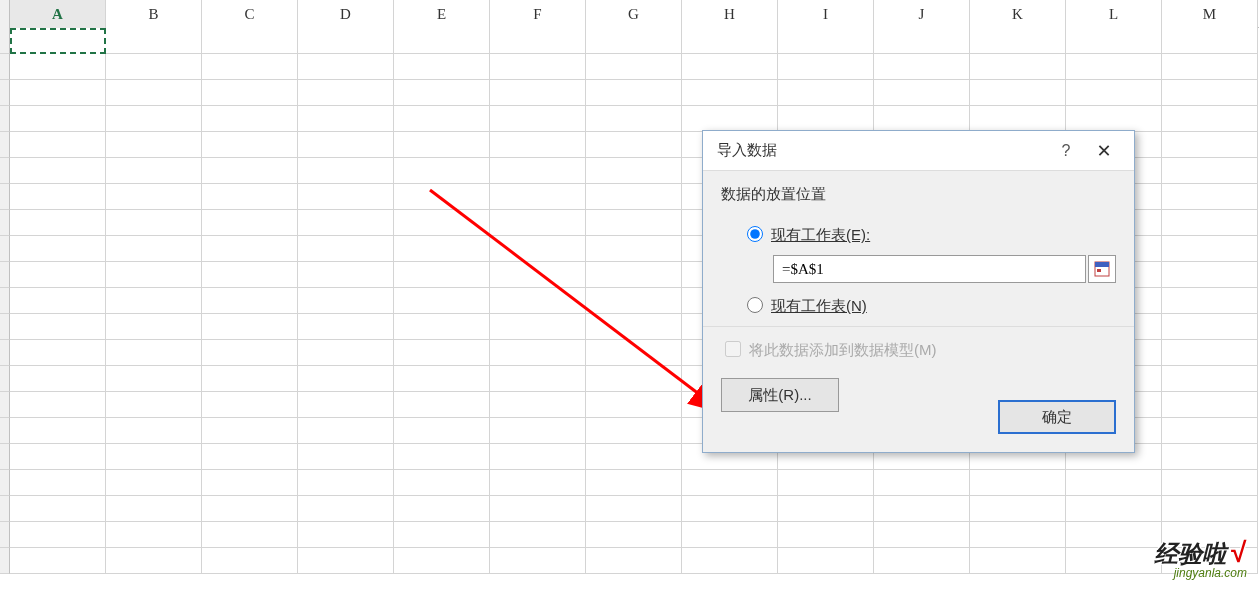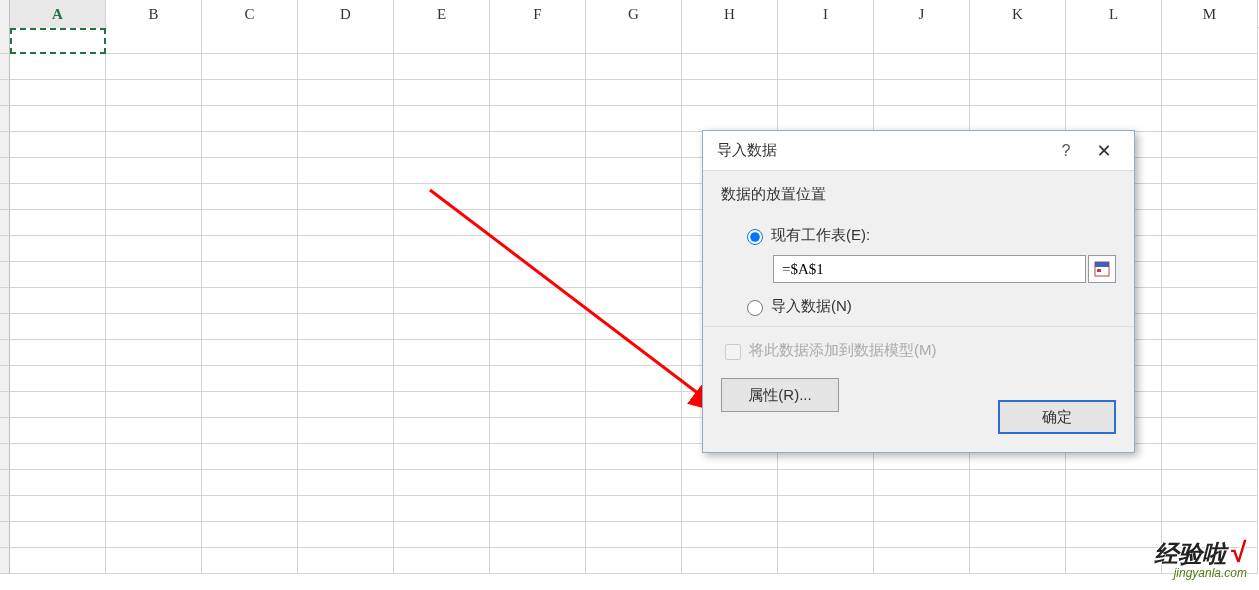--- a/index.html
+++ b/index.html
@@ -112,25 +112,26 @@
     .dialog-body {
       padding: 14px 18px 18px 18px;
     }
     .section-label {
       font-size: 15px;
       color: #333;
       margin-bottom: 22px;
     }
     .radio-row {
       display: flex;
-      align-items: flex-end;
+      align-items: flex-start;
       margin-left: 26px;
       margin-bottom: 10px;
       font-size: 15px;
       color: #333;
+      text-decoration: underline;
     }
     .radio-row input[type="radio"] {
       width: 16px;
       height: 16px;
       margin-right: 8px;
     }
     .input-row {
       display: flex;
       align-items: center;
       margin-left: 52px;
@@ -154,21 +155,21 @@
       margin-left: 2px;
       display: flex;
       align-items: center;
       justify-content: center;
       cursor: pointer;
     }
     .ref-picker svg { width: 18px; height: 18px; }
     
     .checkbox-row {
       display: flex;
-      align-items: flex-end;
+      align-items: flex-start;
       margin-left: 4px;
       margin-top: 4px;
       margin-bottom: 18px;
       font-size: 15px;
       color: #aaa;
     }
     .checkbox-row input[type="checkbox"] {
       width: 16px;
       height: 16px;
       margin-right: 8px;
@@ -629,21 +630,21 @@
         <svg viewBox="0 0 18 18">
           <rect x="2" y="2" width="14" height="14" fill="none" stroke="#c04040" stroke-width="1"></rect>
           <rect x="2" y="2" width="14" height="5" fill="#4060c0"></rect>
           <rect x="4" y="9" width="4" height="3" fill="#c04040"></rect>
         </svg>
       </div>
     </div>
 
     <label class="radio-row">
       <input type="radio" name="placement" style="">
-      <span>导入数据(N)</span>
+      <span>现有工作表(N)</span>
     </label>
 
     <div class="divider"></div>
 
     <label class="checkbox-row">
       <input type="checkbox" disabled="" style="">
       <span>将此数据添加到数据模型(M)</span>
     </label>
 
     <div class="button-row">

